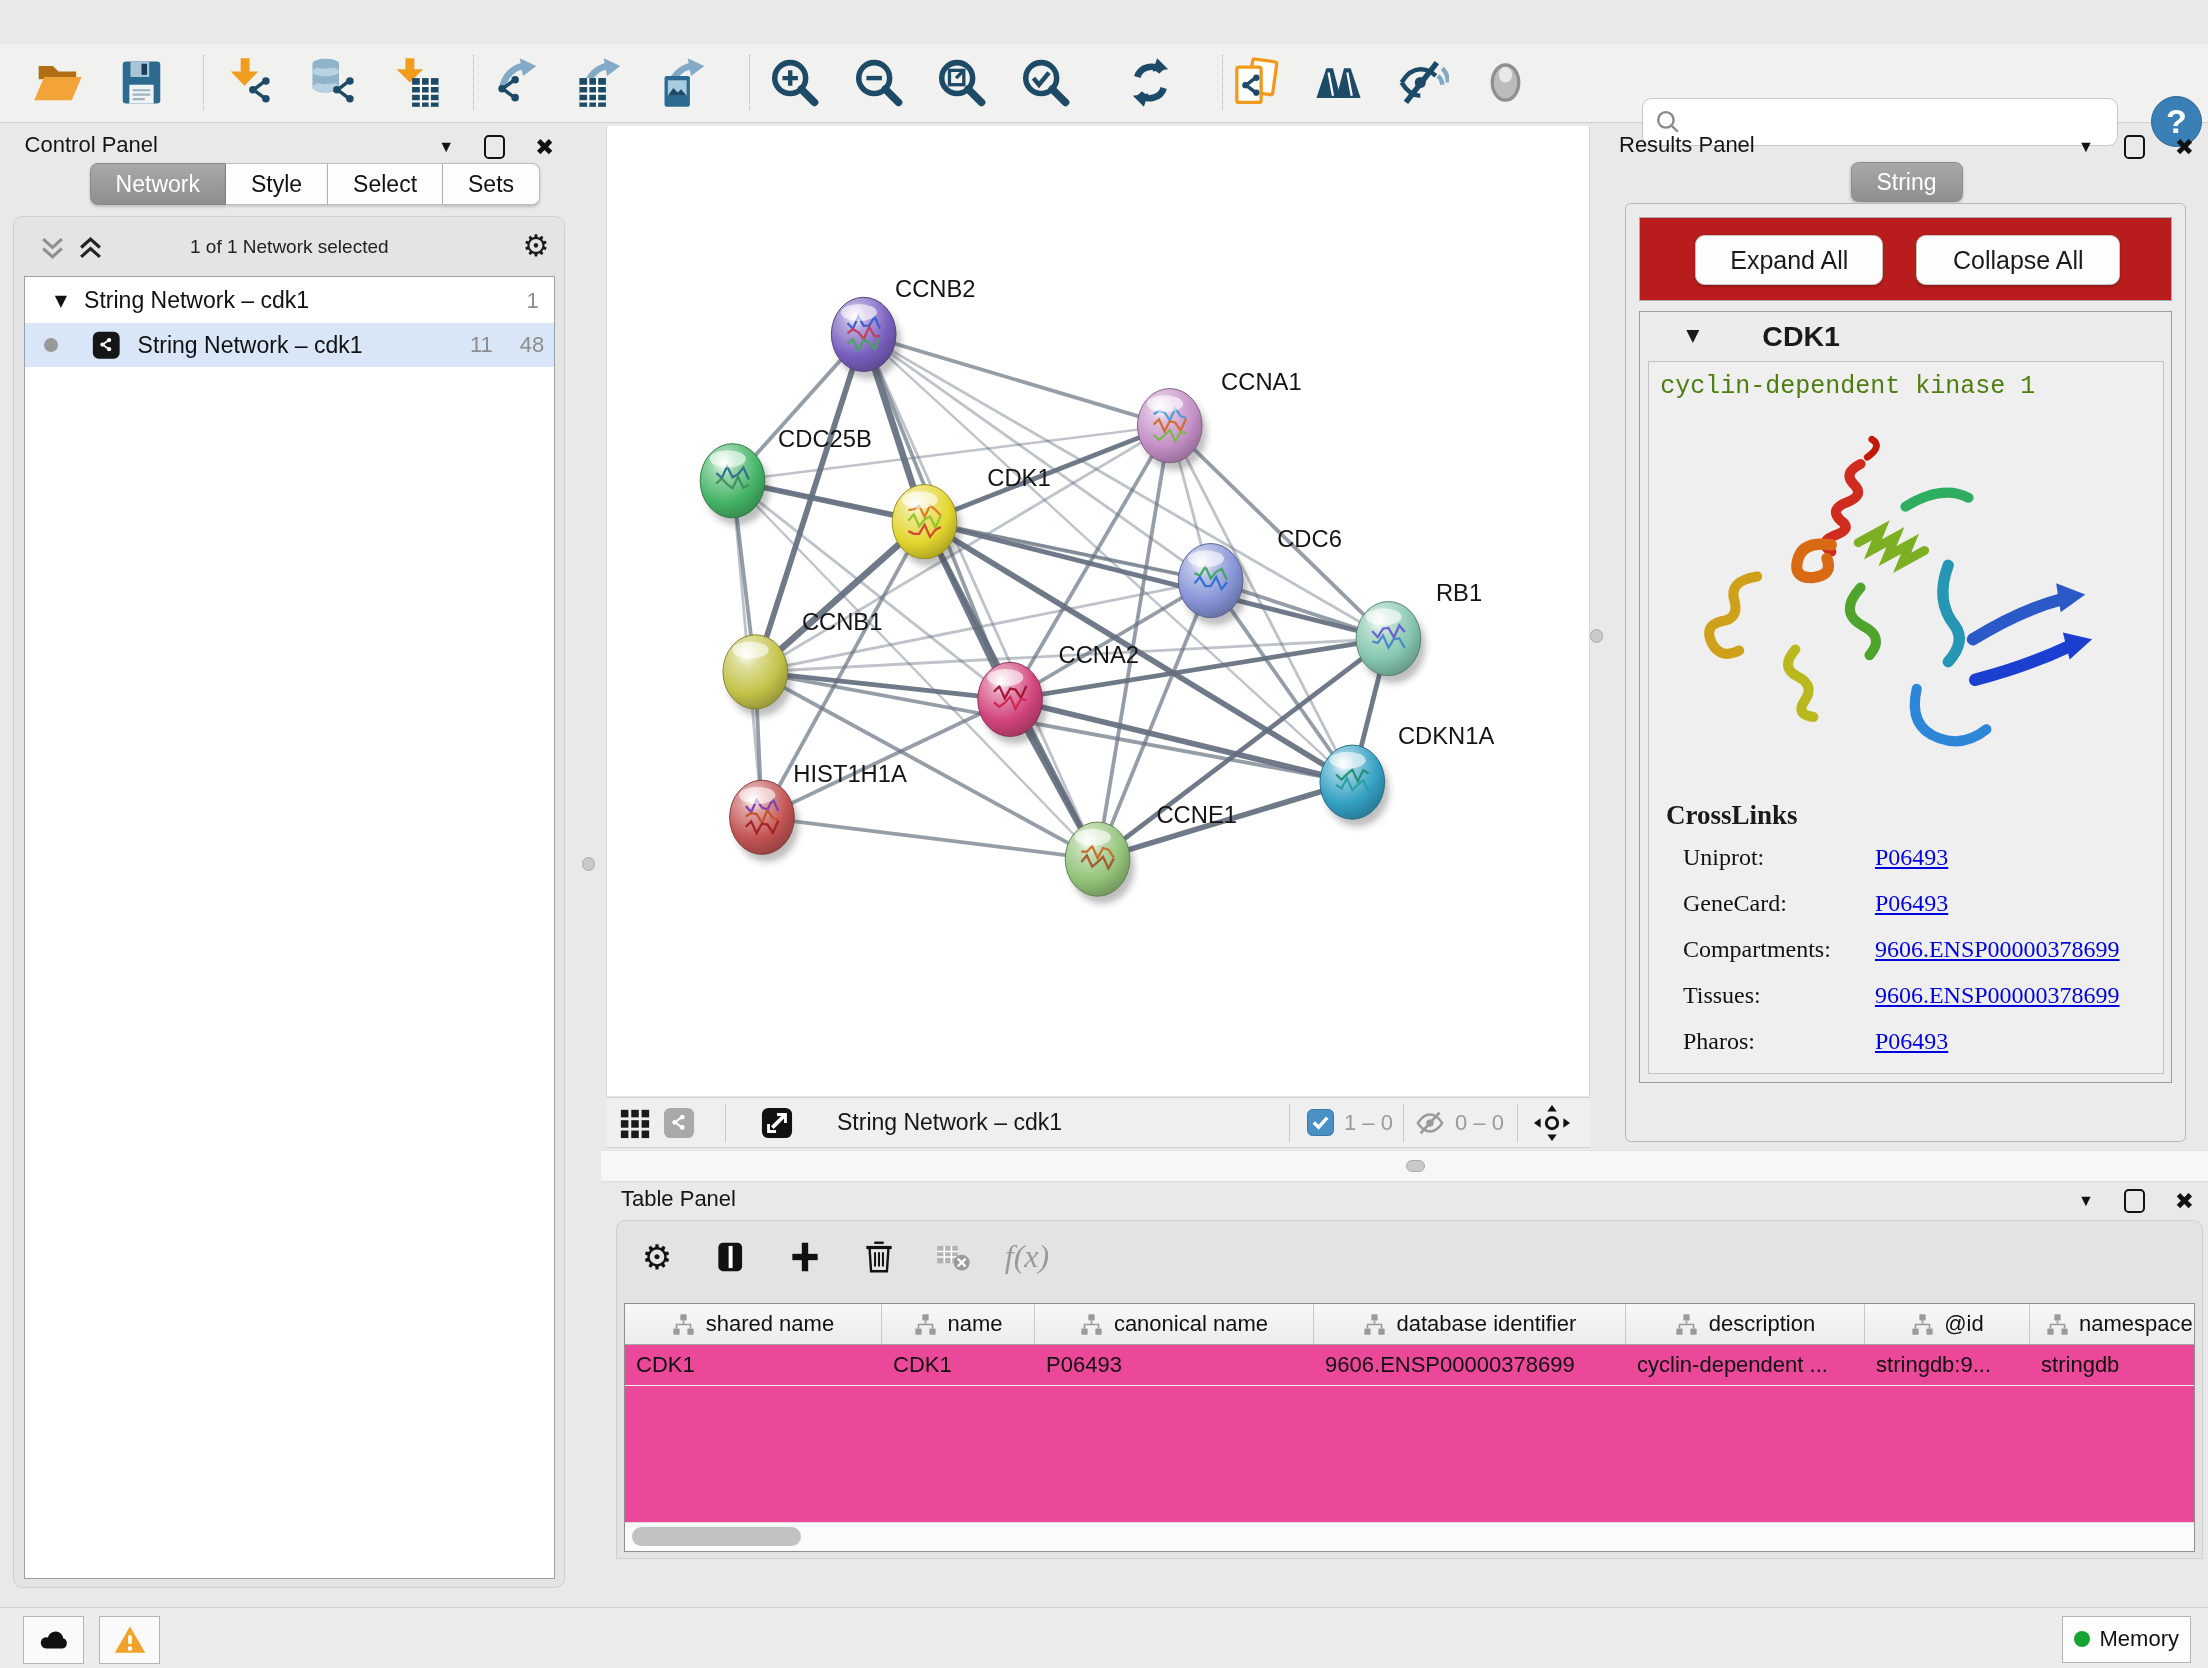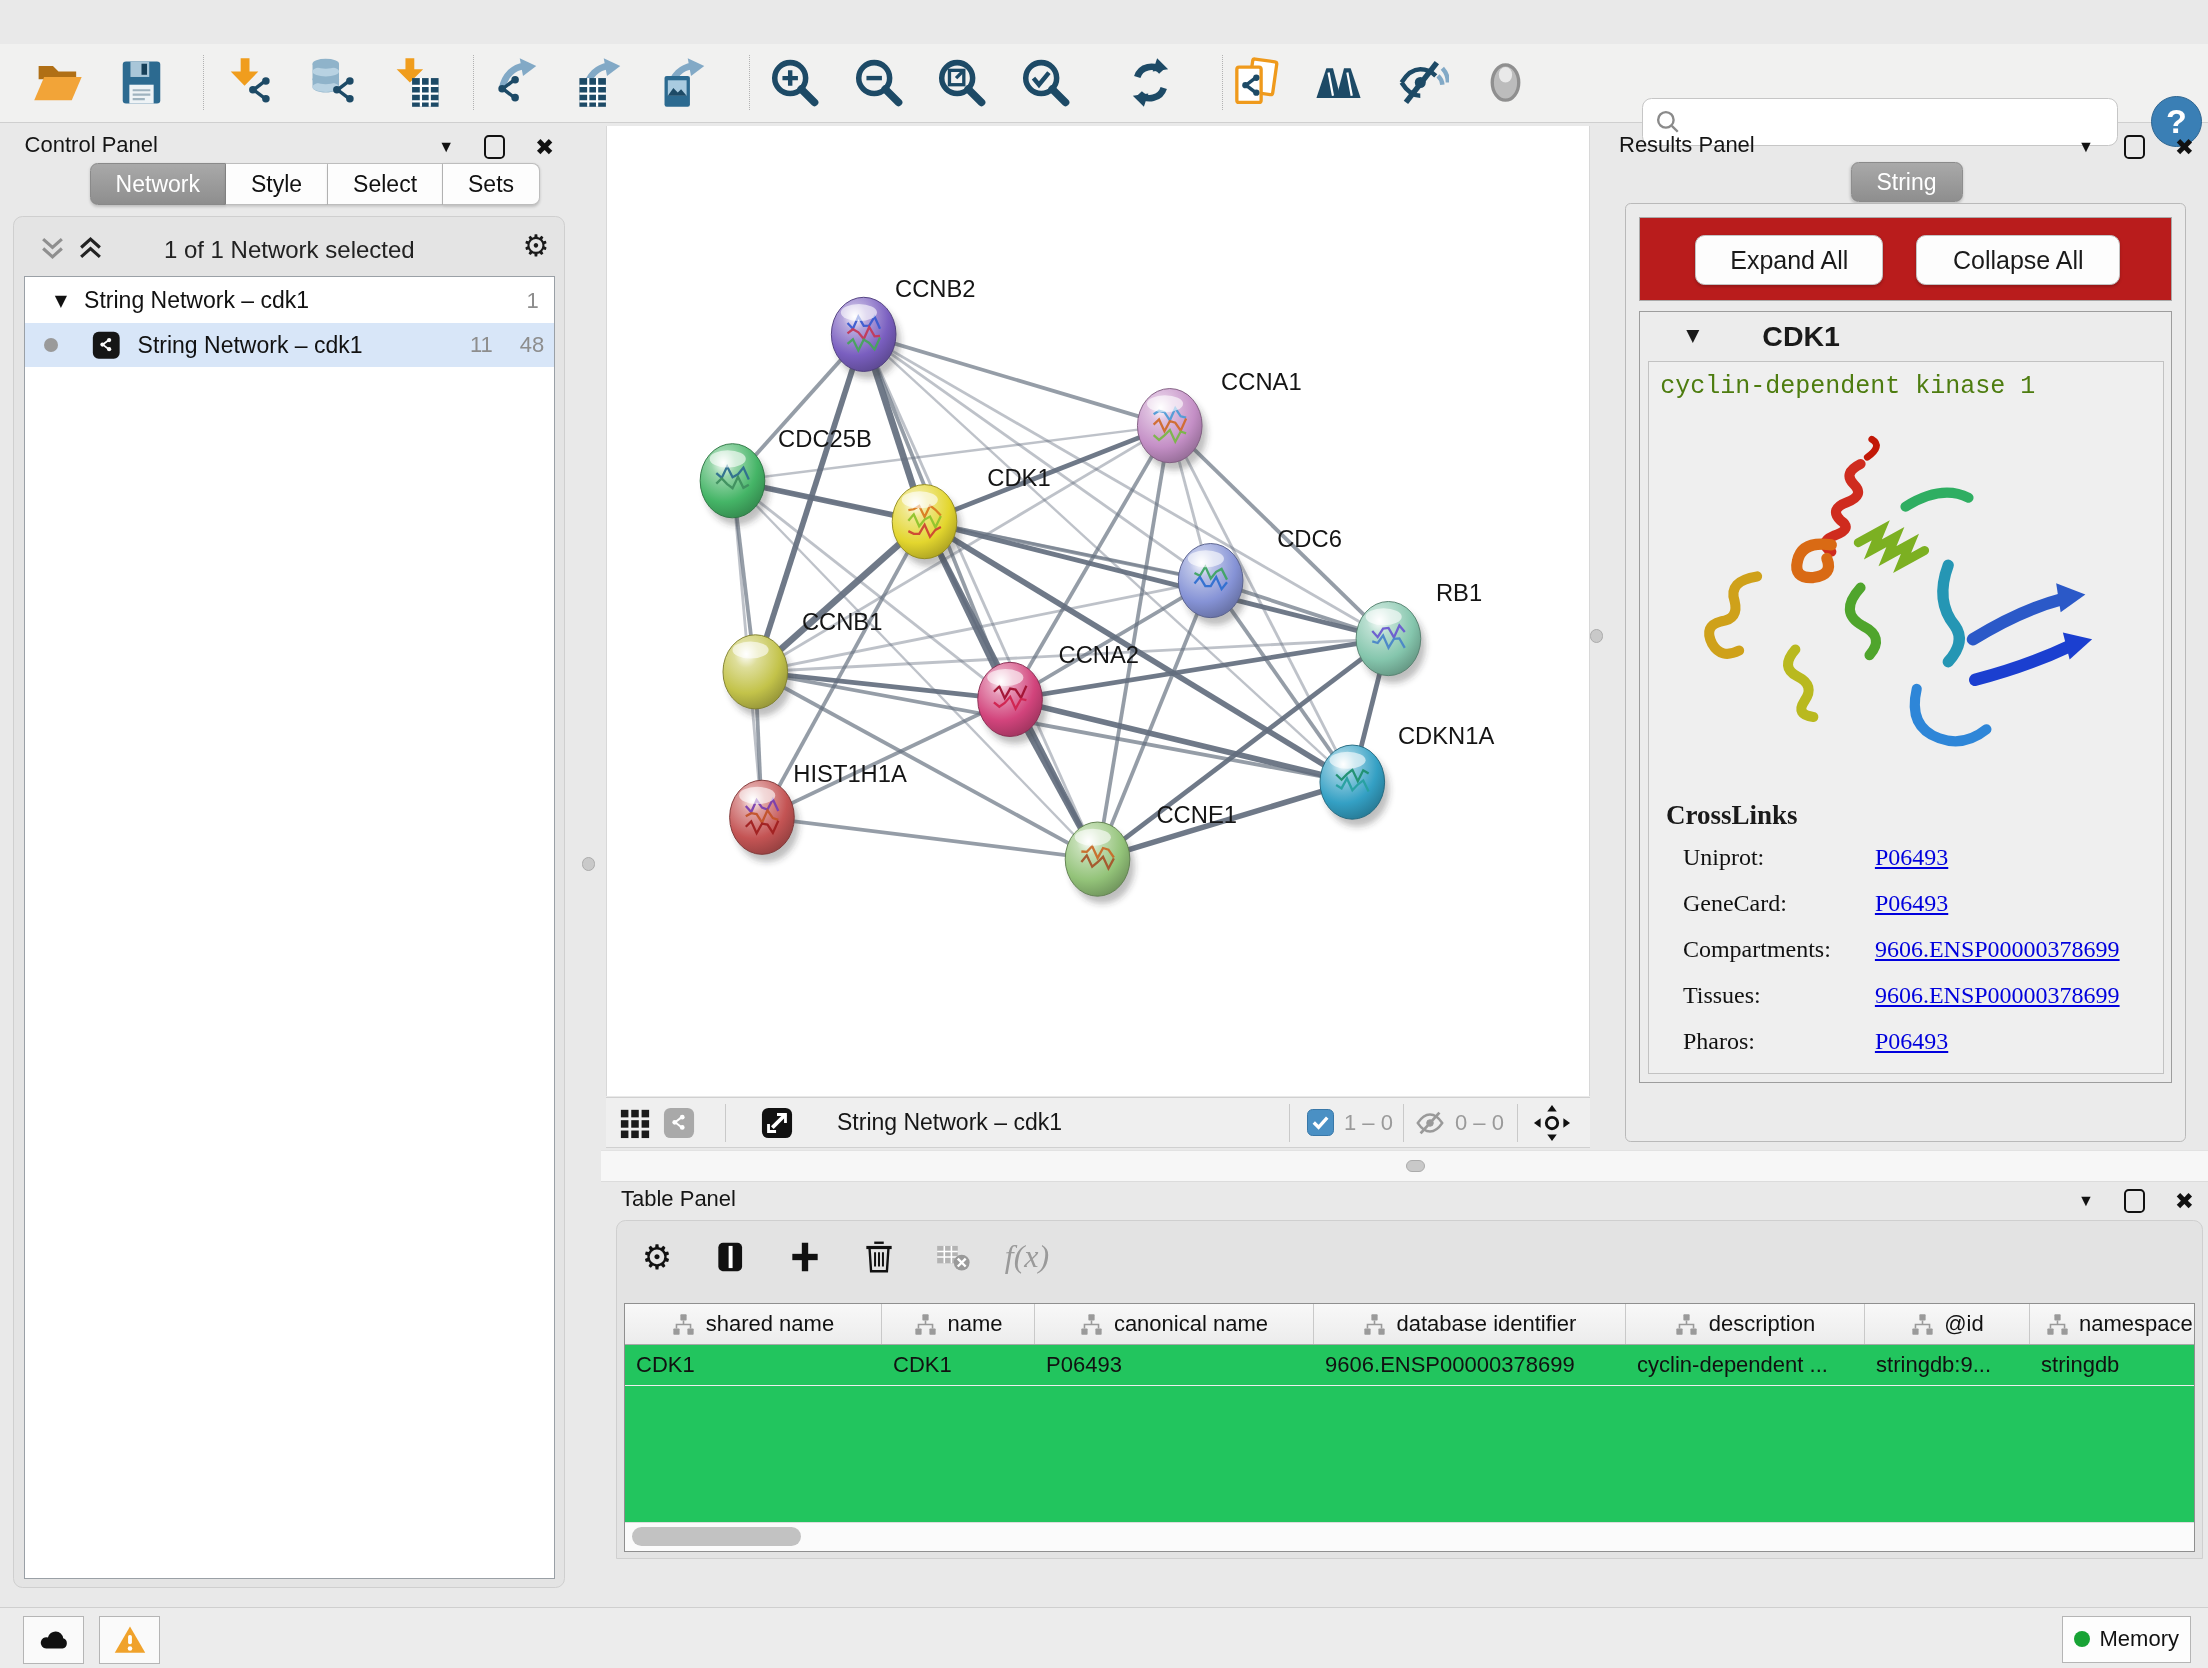--- a/index.html
+++ b/index.html
@@ -41,21 +41,21 @@
   
   #control-panel{position:absolute;left:7.6px;top:126px;width:560px;height:1460px;}
   #cp-title{position:absolute;left:17px;top:5.7px;}
   #cp-ctls{right:13.3px;top:7.6px;}
   #cp-tabs{position:absolute;left:82px;top:37px;height:42px;}
   #cp-box{position:absolute;left:5.7px;top:90px;width:550px;height:1370px;background:#e4e4e4;
     border:1px solid #cfcfcf;border-radius:9.5px;}
   #cp-selrow{position:absolute;left:0;top:9.5px;width:100%;height:44px;}
   .chev{width:27px;height:27px;display:inline-block;}
   #cp-selrow .chev{position:absolute;top:8.6px;}
-  #cp-seltext{position:absolute;left:0;right:0;top:9.5px;text-align:center;font-size:24px;color:#222;}
+  #cp-seltext{position:absolute;left:0;right:0;top:9.5px;text-align:center;font-size:19px;color:#222;}
   #cp-gear{position:absolute;right:15px;top:1.9px;font-size:30px;color:#1a1a1a;font-family:"DejaVu Sans",sans-serif;}
   #net-tree{position:absolute;left:9.5px;top:59px;width:529px;height:1301px;background:#ffffff;
     border:1.9px solid #9aa0a6;}
   .tree-row{position:absolute;left:0;width:100%;height:44px;display:flex;align-items:center;box-sizing:border-box;}
   .tree-row.selected{background:#d8e6f8;}
   .tree-tri{font-size:16px;color:#111;margin-left:30px;font-family:"DejaVu Sans",sans-serif;}
   .tree-dot{width:14.3px;height:14.3px;border-radius:50%;background:#9a9a9a;margin-left:19px;flex:none;}
   .tree-badge{width:28.5px;height:28.5px;margin-left:34px;flex:none;}
   .tree-label{font-size:23px;color:#111;margin-left:17px;white-space:nowrap;}
   .tree-num{position:absolute;font-size:22px;color:#8d8d8d;}
@@ -103,21 +103,21 @@
   #table-header-bar{position:absolute;left:606px;top:1182px;width:1603px;height:38px;}
   #tp-title{position:absolute;left:15px;top:3.8px;}
   #tp-ctls{right:15px;top:5.7px;}
   #table-box{position:absolute;left:616px;top:1220px;width:1585px;height:337px;background:#e3e3e3;
     border:1px solid #cfcfcf;border-radius:9.5px 9.5px 0 0;}
   #tb-tools{position:absolute;left:19px;top:11.4px;height:49px;display:flex;align-items:center;gap:32px;}
   #tb-tools .ic{width:42px;height:42px;display:flex;align-items:center;justify-content:center;}
   #tb-tools .ic svg{width:38px;height:38px;}
   #tb-gear{font-size:34px;color:#111;font-family:"DejaVu Sans",sans-serif;}
   #tb-fx{font-family:"Liberation Serif",serif;font-style:italic;font-size:32px;color:#9a9a9a;}
-  #data-table{position:absolute;left:6.7px;top:82px;width:1569px;height:247px;background:#22c55e;border:1.9px solid #8f8f8f;}
+  #data-table{position:absolute;left:6.7px;top:82px;width:1569px;height:247px;background:#ec4899;border:1.9px solid #8f8f8f;}
   #thead{display:flex;height:40px;background:linear-gradient(#f8f8f8,#ececec);border-bottom:1.9px solid #a8a8a8;}
   .th{display:flex;align-items:center;justify-content:center;gap:9.5px;font-size:22px;color:#111;
     border-right:1px solid #c9c9c9;box-sizing:border-box;overflow:hidden;white-space:nowrap;flex:none;}
   .attr-ic{width:25px;height:25px;flex:none;}
   .trow{display:flex;height:40px;border-bottom:1px solid #eee;}
   .td{font-size:22px;color:#111;padding:6.7px 0 0 11.4px;box-sizing:border-box;overflow:hidden;white-space:nowrap;flex:none;}
   #hscroll{position:absolute;left:0px;bottom:0px;width:100%;height:28.5px;background:#fbfbfb;border-top:1px solid #ddd;}
   #hthumb{position:absolute;left:7.6px;top:4.8px;width:169px;height:19px;background:#c2c2c2;border-radius:9.5px;}
   #bottom-tabs{position:absolute;left:1128px;top:1561px;height:42px;}
   

